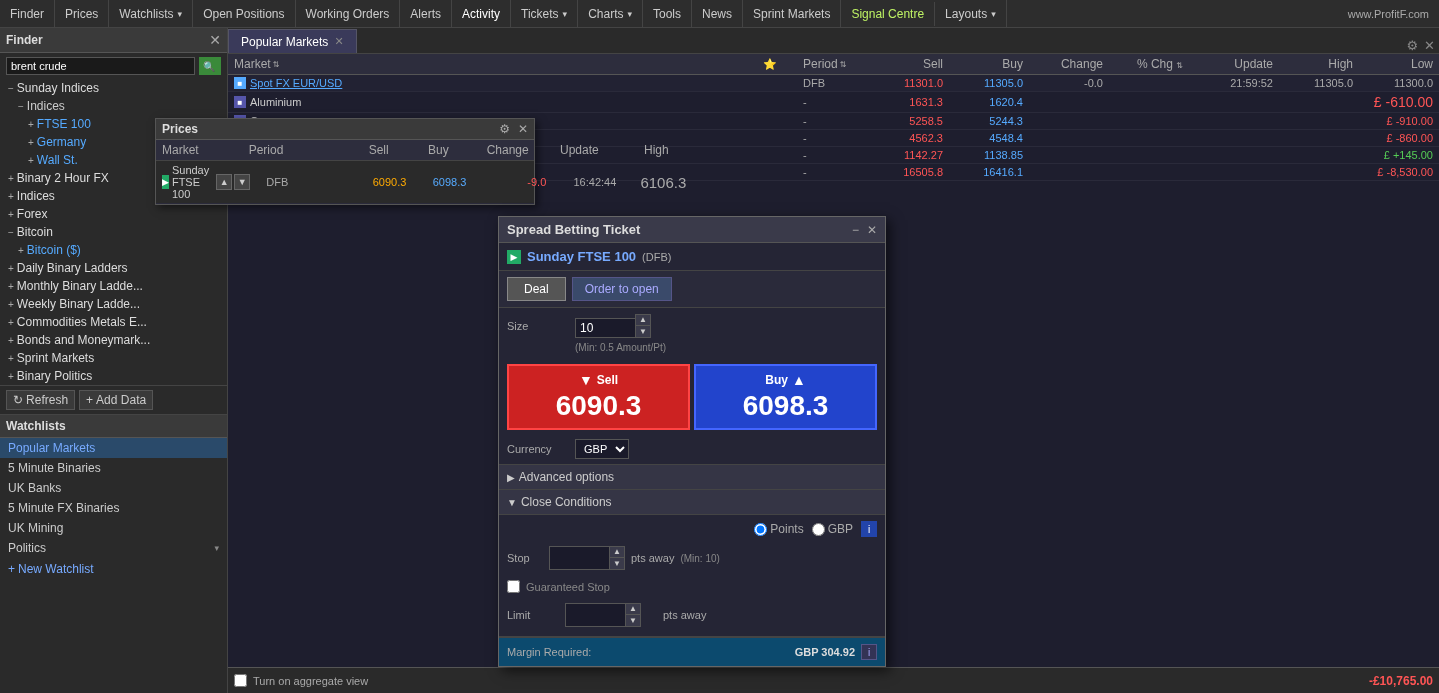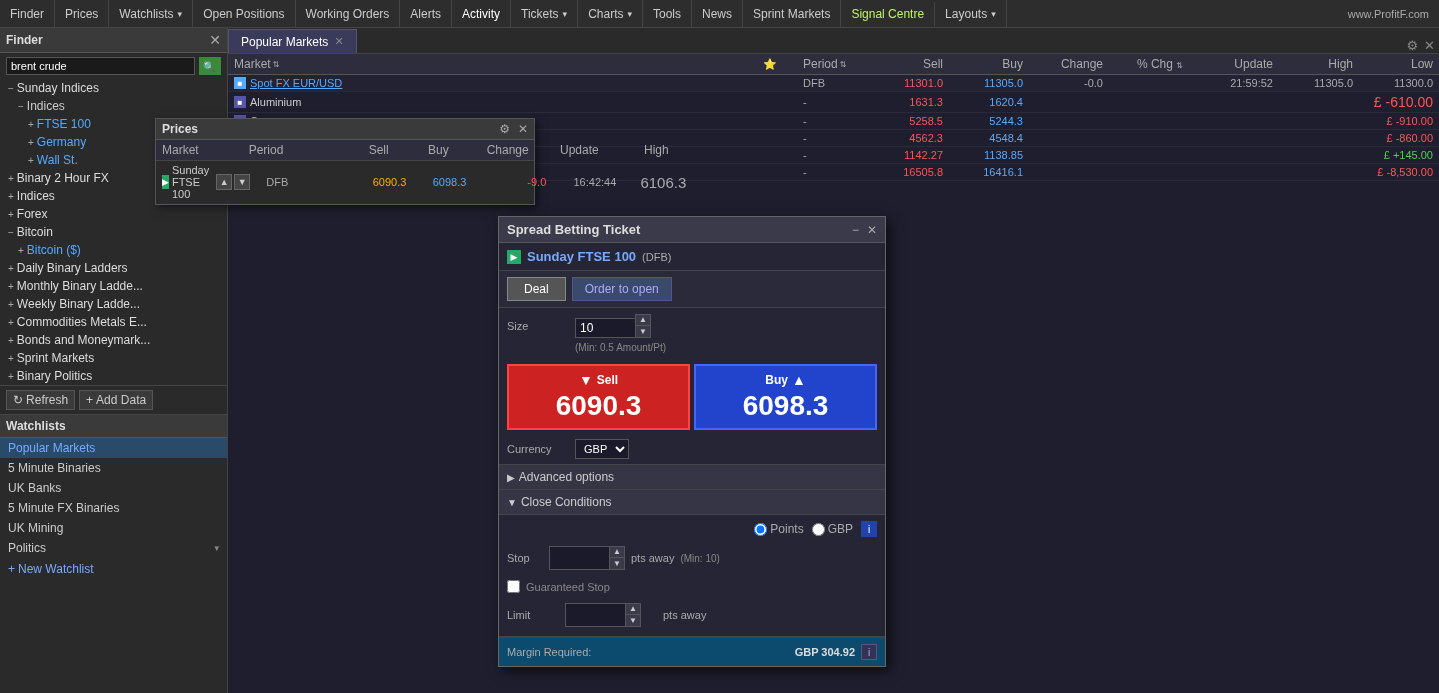--- a/index.html
+++ b/index.html
@@ -268,20 +268,25 @@
           <div style="color:#f55; font-size:11px; text-align:right;">16505.8</div>
           <div style="color:#5af; font-size:11px; text-align:right;">16416.1</div>
           <div></div>
             <div></div>
             <div></div>
             <div></div>
           <div style="color:#f55; font-size:11px; text-align:right;">£ -8,530.00</div>
         </div>
       </div>
 
+      <div style="background: #2a2a2a; border-top: 1px solid #555; padding: 4px 6px; display: flex; align-items: center; gap: 6px; height: 26px;">
+        <input type="checkbox" style="cursor: pointer;">
+        <span style="color: #aaa; font-size: 11px;">Turn on aggregate view</span>
+        <span style="margin-left: auto; color: #f55; font-weight: bold; font-size: 12px;">-£10,765.00</span>
+      </div>
     </div>
 
     <div style="position: absolute; top: 90px; left: 155px; width: 380px; background: #2a2a2a; border: 1px solid #555; z-index: 10; box-shadow: 3px 3px 8px rgba(0,0,0,0.5);">
       <div style="display: flex; align-items: center; background: #3a3a3a; padding: 3px 6px; border-bottom: 1px solid #555; gap: 8px;">
         <span style="color: #ddd; font-weight: bold; font-size: 12px;">Prices</span>
         <span style="margin-left: auto; color: #aaa; cursor: pointer; font-size: 12px;">⚙</span>
         <span style="color: #aaa; cursor: pointer; font-size: 12px;">✕</span>
       </div>
 
       <div style="display: grid; grid-template-columns: 1fr 50px 70px 70px 60px 80px 70px 70px; padding: 3px 6px; background: #2d2d3d; color: #aaa; font-size: 11px; border-bottom: 1px solid #444;">

